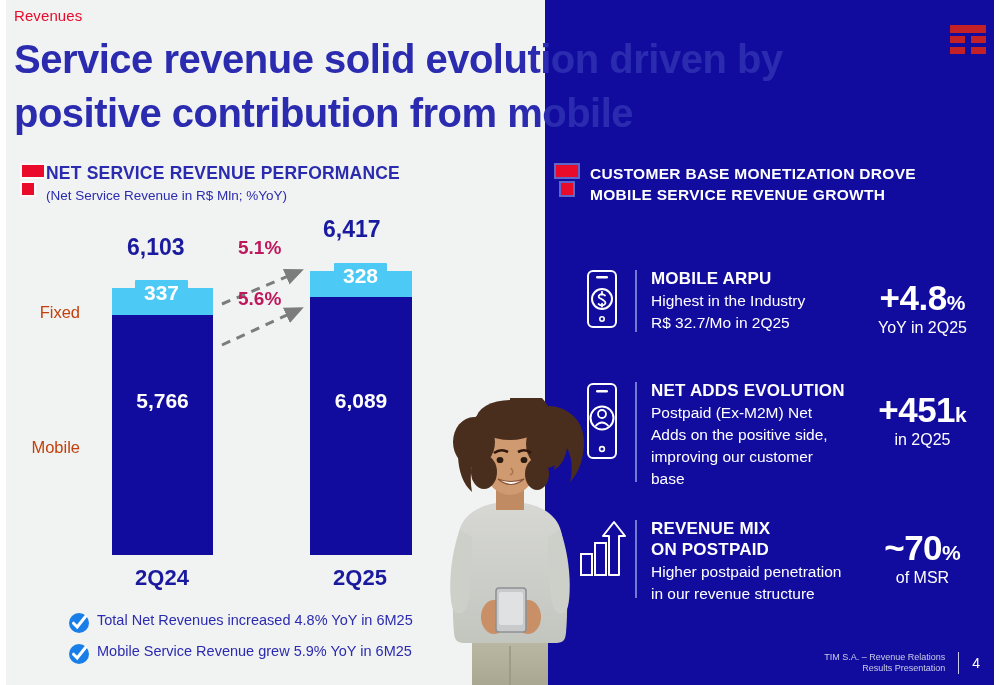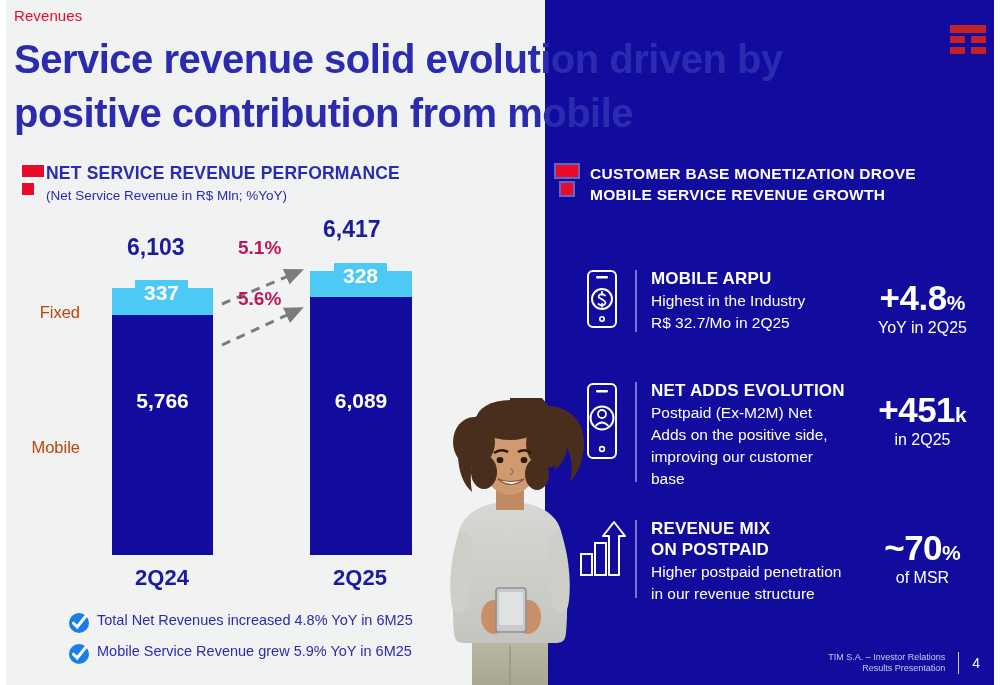--- a/index.html
+++ b/index.html
@@ -315,21 +315,21 @@
       <div class="stat-desc">in our revenue structure</div>
     </div>
   </div>
   <div class="stat-num" style="left:860px;top:528px;width:125px;">
     <div><span class="big">~70</span><span class="unit">%</span></div>
     <div class="sub">of MSR</div>
   </div>
 
   <div id="footer">
     <div id="footTxt">
-      <div>TIM S.A. – Investor Relations</div>
+      <div>TIM S.A. – Revenue Relations</div>
       <div>Results Presentation</div>
     </div>
     <div id="footDiv"></div>
     <div id="footPage">4</div>
   </div>
 
   <div id="rightPanelEdge"></div>
 </div>
 
 </body></html>

